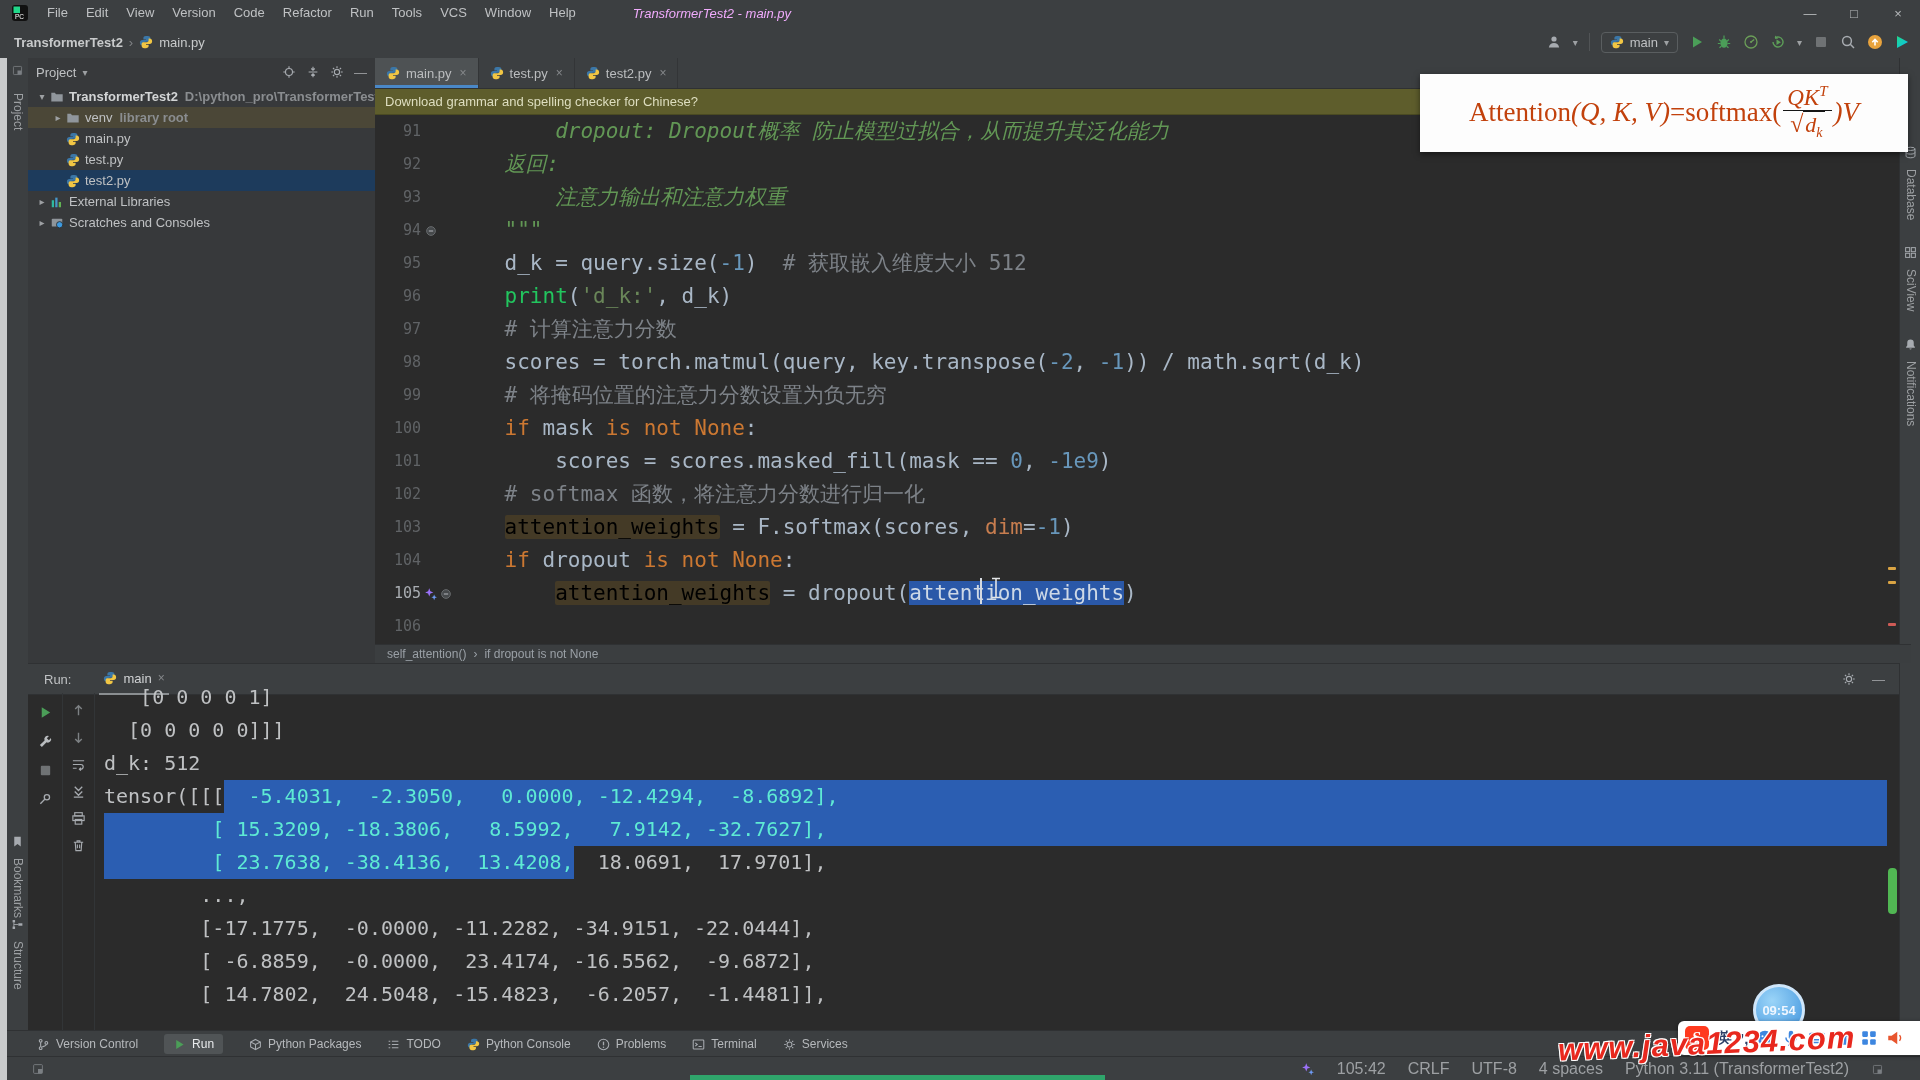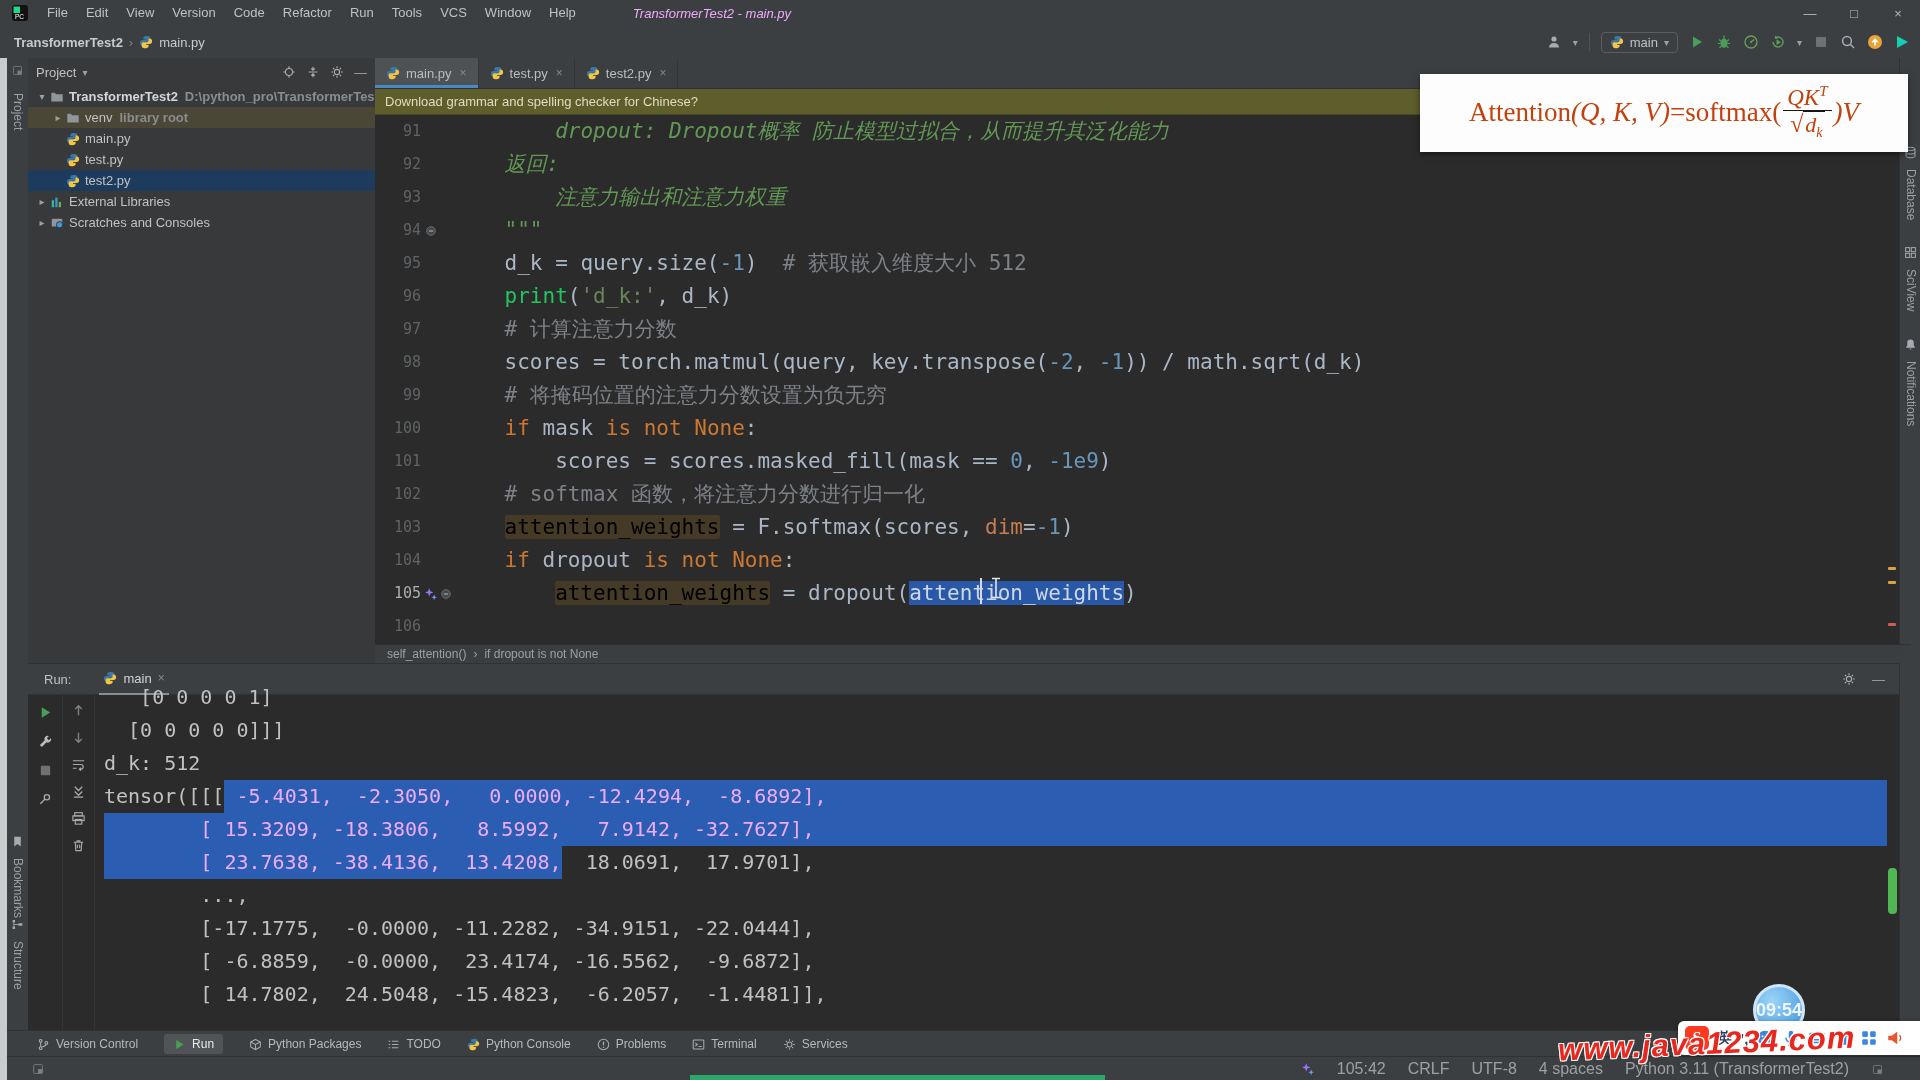--- a/index.html
+++ b/index.html
@@ -116,39 +116,39 @@
   .runtab .x{color:#85888b;font-size:12px;}
   .rh-right{position:absolute;right:14px;display:flex;gap:16px;align-items:center;}
   .run-body{position:absolute;left:0;top:30px;right:0;bottom:0;}
   .rcol1{position:absolute;left:0;top:0;bottom:0;width:34px;border-right:1px solid #323537;
     display:flex;flex-direction:column;align-items:center;gap:14px;padding-top:12px;}
   .rcol2{position:absolute;left:34px;top:0;bottom:0;width:32px;border-right:1px solid #323537;
     display:flex;flex-direction:column;align-items:center;gap:12px;padding-top:10px;}
   .console{position:absolute;left:66px;top:0;right:12px;bottom:0;overflow:hidden;padding-left:10px;margin-top:-12px;}
   .conline{display:flex;font:20px/33px "DejaVu Sans Mono",monospace;color:#bfc1c3;white-space:pre;}
   .console .t{color:#bfc1c3;}
-  .console .sel{background:#2b5eb2;color:#f0abfc;}
+  .console .sel{background:#2b5eb2;color:#5eead4;padding-left:12px;}
   .console .fill{flex:1;}
   .runthumb{position:absolute;right:2px;top:175px;width:9px;height:46px;background:#51b753;border-radius:4px;}
 
   
   .bottombar{position:absolute;left:7px;top:1030px;width:1913px;height:26px;background:#3c3f41;
     border-top:1px solid #2f3133;display:flex;align-items:center;gap:26px;padding-left:30px;font-size:12px;color:#b6b9bc;}
   .bbitem{display:flex;align-items:center;gap:6px;}
   .bbitem.active{background:#505456;border-radius:3px;padding:3px 9px;color:#e8eaec;}
   .statusbar{position:absolute;left:7px;top:1056px;width:1913px;height:24px;background:#3c3f41;
     border-top:1px solid #2f3133;font-size:16px;color:#9da0a3;display:flex;align-items:center;}
   .sb-left{padding-left:24px;display:flex;align-items:center;}
   .sb-right{position:absolute;right:36px;display:flex;align-items:center;gap:22px;}
 
   
   .green-sliver{position:absolute;left:690px;top:1075px;width:415px;height:5px;background:#2fa56b;z-index:80;}
   .timer-badge{position:absolute;left:1753px;top:984px;width:46px;height:46px;border-radius:50%;
     background:radial-gradient(circle at 35% 30%,#9ad4f8,#3f93dd);border:3px solid #cfe6fa;
-    color:#eef6ff;font-size:18px;font-weight:bold;display:flex;align-items:center;justify-content:center;z-index:60;}
+    color:#eef6ff;font-size:13px;font-weight:bold;display:flex;align-items:center;justify-content:center;z-index:60;}
   .ime-bar{position:absolute;left:1678px;top:1021px;width:242px;height:34px;background:#ffffff;border-radius:6px;
     box-shadow:0 1px 4px rgba(0,0,0,.4);display:flex;align-items:center;gap:8px;padding:0 7px;z-index:65;}
   .sogou{width:24px;height:24px;background:#ff3a1e;border-radius:5px;color:#fff;font-weight:bold;font-size:16px;
     display:flex;align-items:center;justify-content:center;font-family:"Liberation Serif",serif;}
   .imetext{color:#2c3e66;font-weight:bold;font-size:15px;}
   .watermark{position:absolute;left:1558px;top:1026px;z-index:70;font:italic bold 31px "Liberation Sans",sans-serif;
     color:#e8281e;letter-spacing:1px;transform:rotate(-2.5deg);
     text-shadow:-1px -1px 0 #fff,1px -1px 0 #fff,-1px 1px 0 #fff,1px 1px 0 #fff;}
 </style>
 </head>

